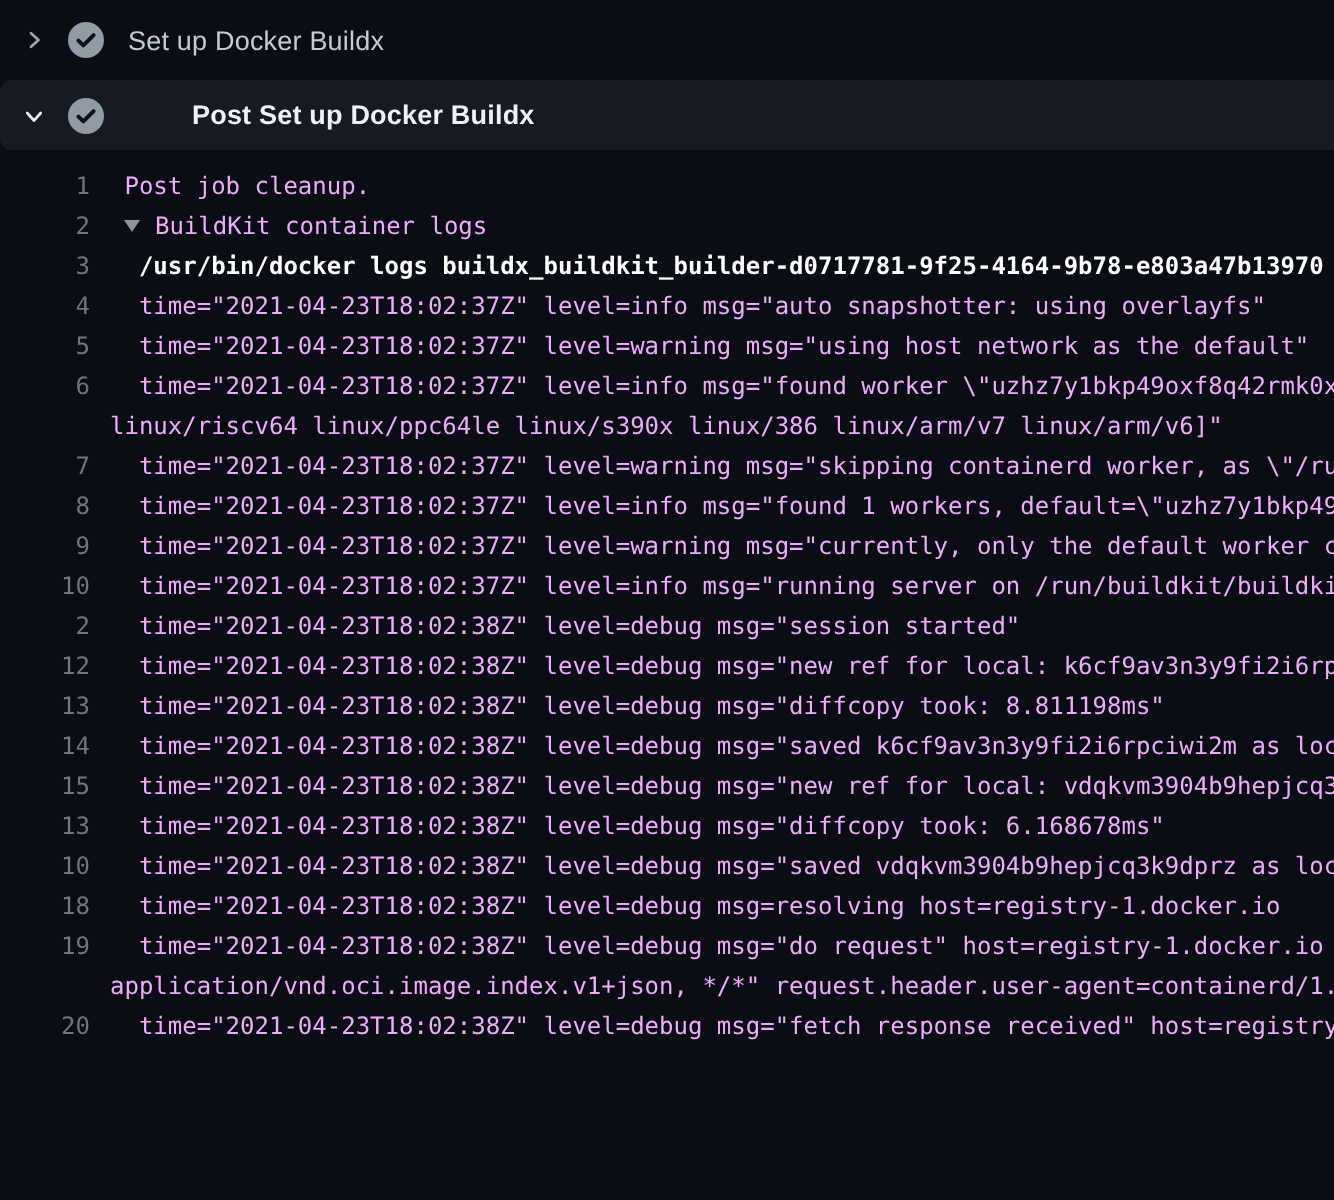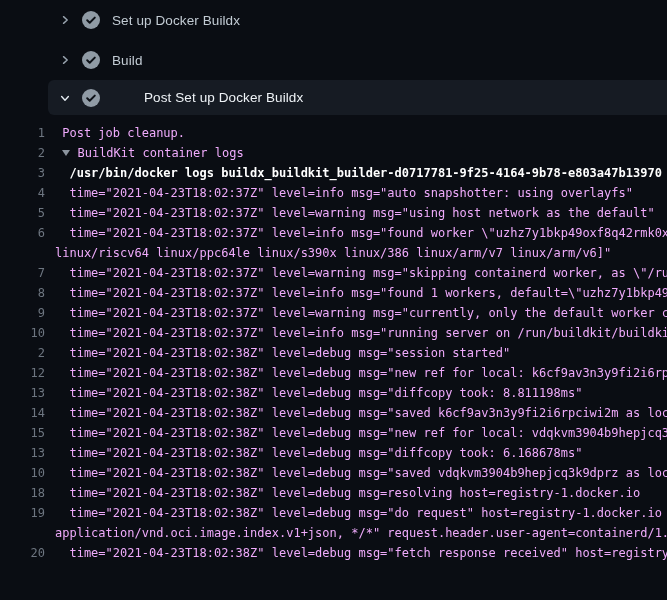--- a/index.html
+++ b/index.html
@@ -1,35 +1,35 @@
 <!DOCTYPE html>
 <html><head>
 <meta charset="utf-8">
 <style>
   html, body { margin:0; padding:0; }
   body {
     width:667px; height:600px; overflow:hidden;
     background:#0a0d13;
     font-family:"Liberation Sans", sans-serif;
   }
-  .steps { padding-top:0;padding-left:48px; }
+  .steps { padding-top:0; }
   .step {
     height:40px; display:flex; align-items:center; cursor:pointer;
   }
   .step.expanded {
     height:35px; background:#161b23; border-radius:6px 0 0 6px;
   }
   .chev { width:14px; height:14px; margin-left:10px; display:flex; align-items:center; justify-content:center; }
   .chev svg { display:block; }
   .check { width:18px; height:18px; margin-left:10px; display:flex; }
   .check svg { display:block; }
   .slabel {
     margin-left:12px; font-size:13.5px; color:#c3ccd4; font-weight:400; letter-spacing:0.1px;
   }
-  .step.expanded .slabel { color:#eef2f6; font-weight:400;margin-left:44px; }
+  .step.expanded .slabel { color:#eef2f6; font-weight:700;margin-left:44px; }
   .log { padding-top:8px; }
   .log-line {
     height:20px; line-height:20px; white-space:pre;
     font-family:"DejaVu Sans Mono", monospace; font-size:12px;
   }
   .ln {
     display:inline-block; width:45px; text-align:right;
     color:#6e7681; text-decoration:none; cursor:pointer;
     font-family:"DejaVu Sans Mono", monospace; font-size:12px;
     vertical-align:top;
@@ -55,34 +55,20 @@
     </span>
     <span class="check">
       <svg width="18" height="18" viewBox="0 0 18 18">
           <circle cx="9" cy="9" r="9" fill="#909ba5"></circle>
           <path d="M5.2 9.3 L7.7 11.7 L12.8 6.6" fill="none" stroke="#0d1117" stroke-width="2" stroke-linecap="round" stroke-linejoin="round"></path>
         </svg>
     </span>
     <span class="slabel">Set up Docker Buildx</span>
   </div>
 
-  <div class="step">
-    <span class="chev">
-      <svg width="12" height="12" viewBox="0 0 16 16">
-          <path d="M6 3.5 L11 8 L6 12.5" fill="none" stroke="#9ba6b1" stroke-width="1.8" stroke-linecap="round" stroke-linejoin="round"></path>
-        </svg>
-    </span>
-    <span class="check">
-      <svg width="18" height="18" viewBox="0 0 18 18">
-          <circle cx="9" cy="9" r="9" fill="#909ba5"></circle>
-          <path d="M5.2 9.3 L7.7 11.7 L12.8 6.6" fill="none" stroke="#0d1117" stroke-width="2" stroke-linecap="round" stroke-linejoin="round"></path>
-        </svg>
-    </span>
-    <span class="slabel">Build</span>
-  </div>
 
 
   <div class="step expanded">
     <span class="chev">
       <svg width="12" height="12" viewBox="0 0 16 16">
           <path d="M3.5 6 L8 11 L12.5 6" fill="none" stroke="#e6edf3" stroke-width="1.8" stroke-linecap="round" stroke-linejoin="round"></path>
         </svg>
     </span>
     <span class="check">
       <svg width="18" height="18" viewBox="0 0 18 18">

